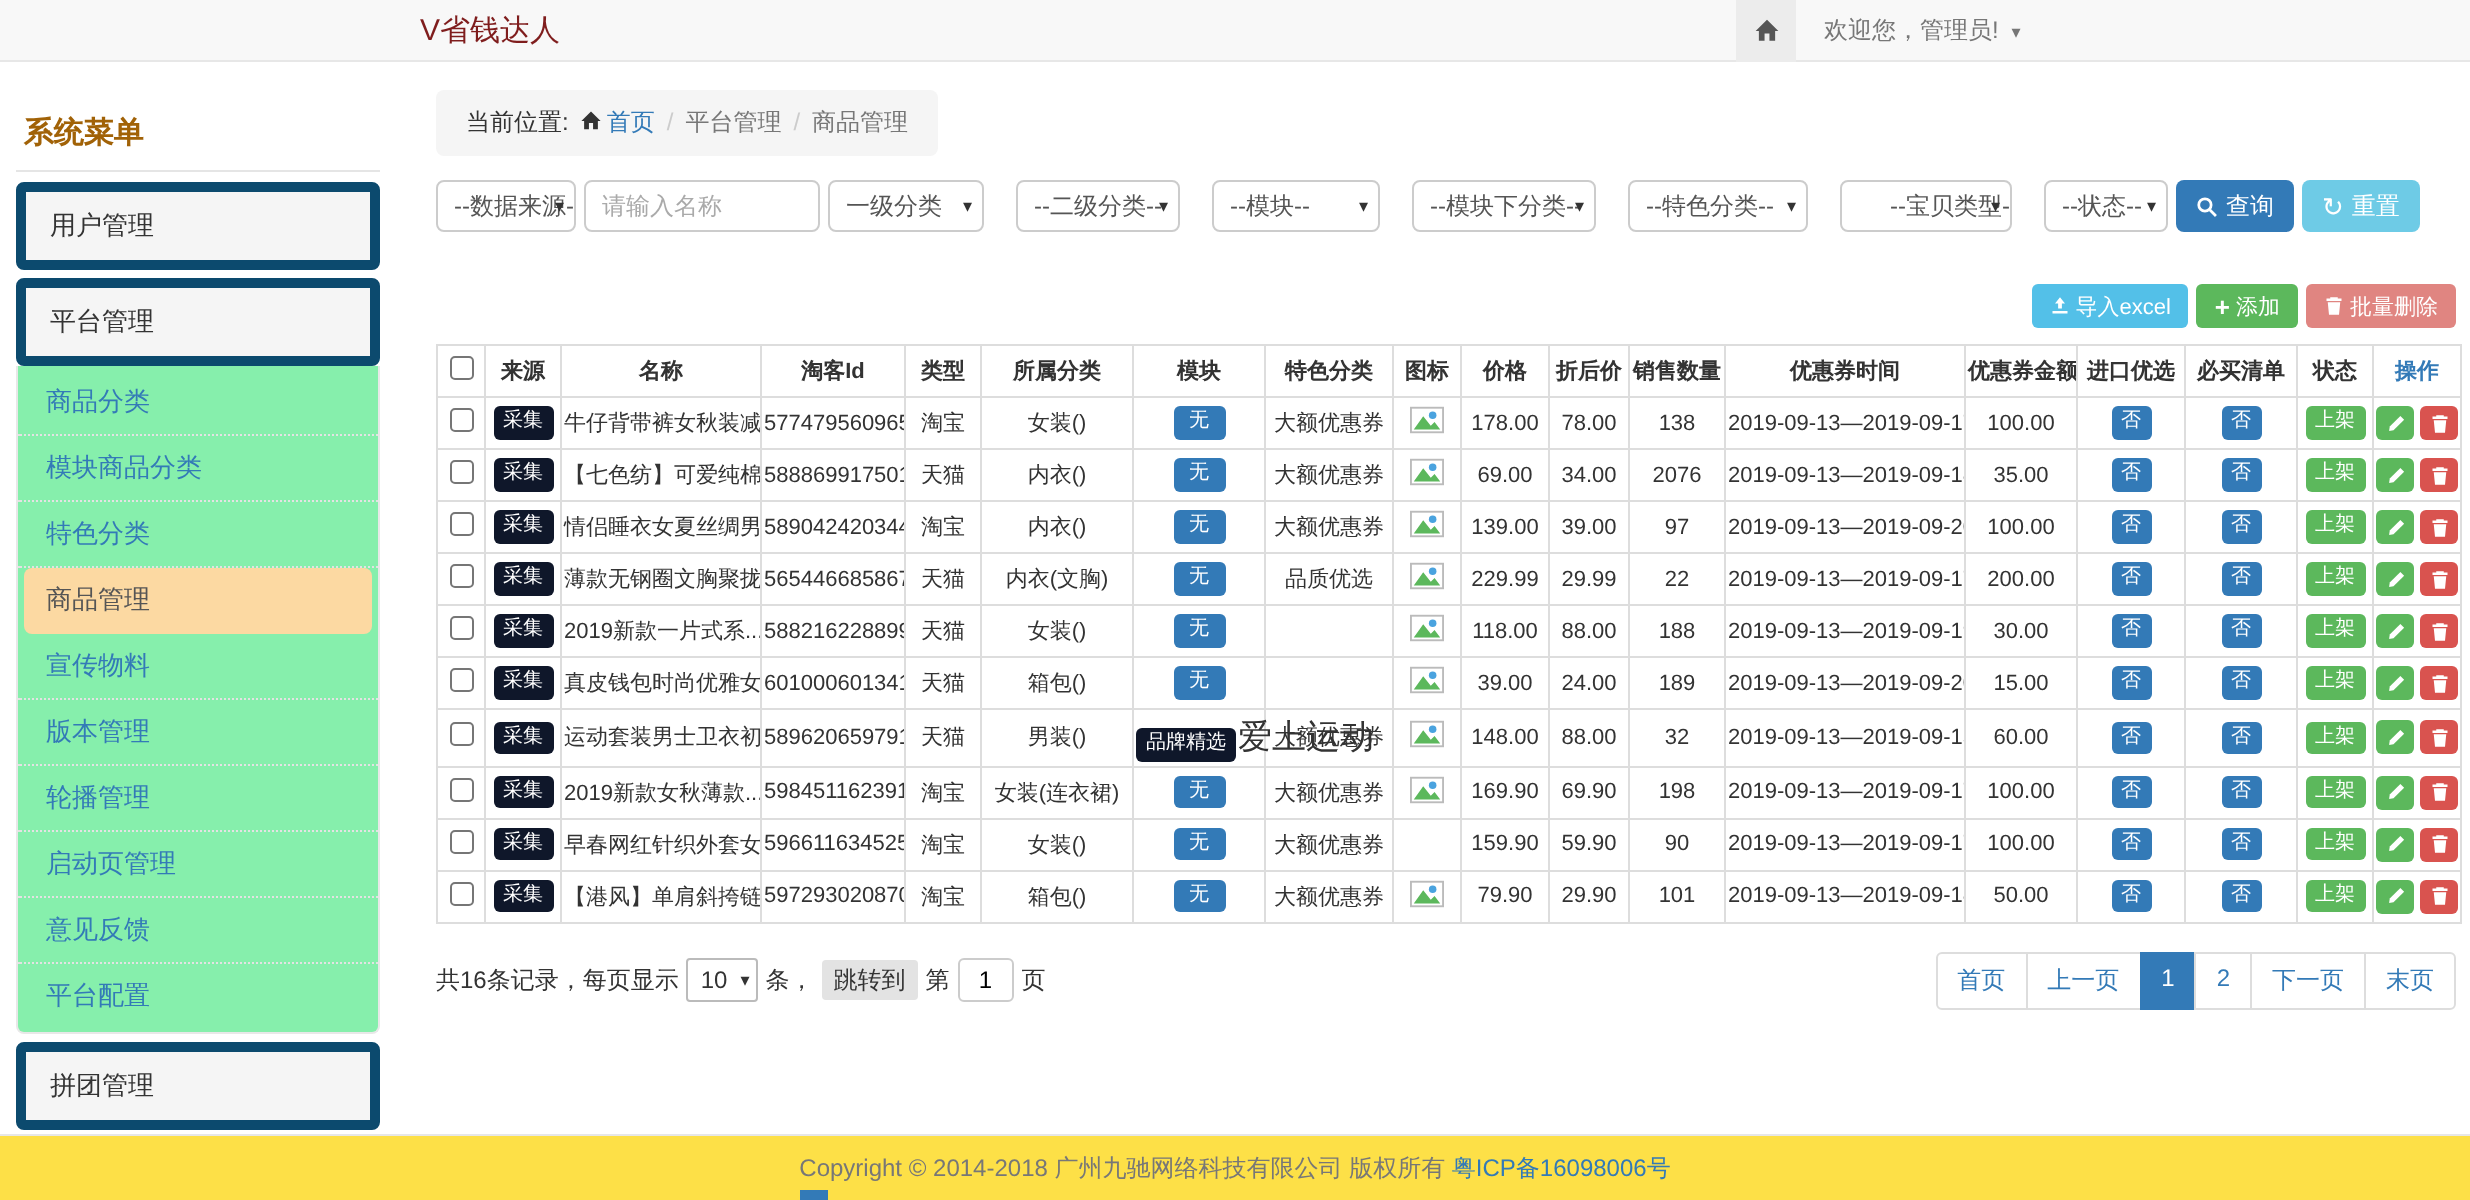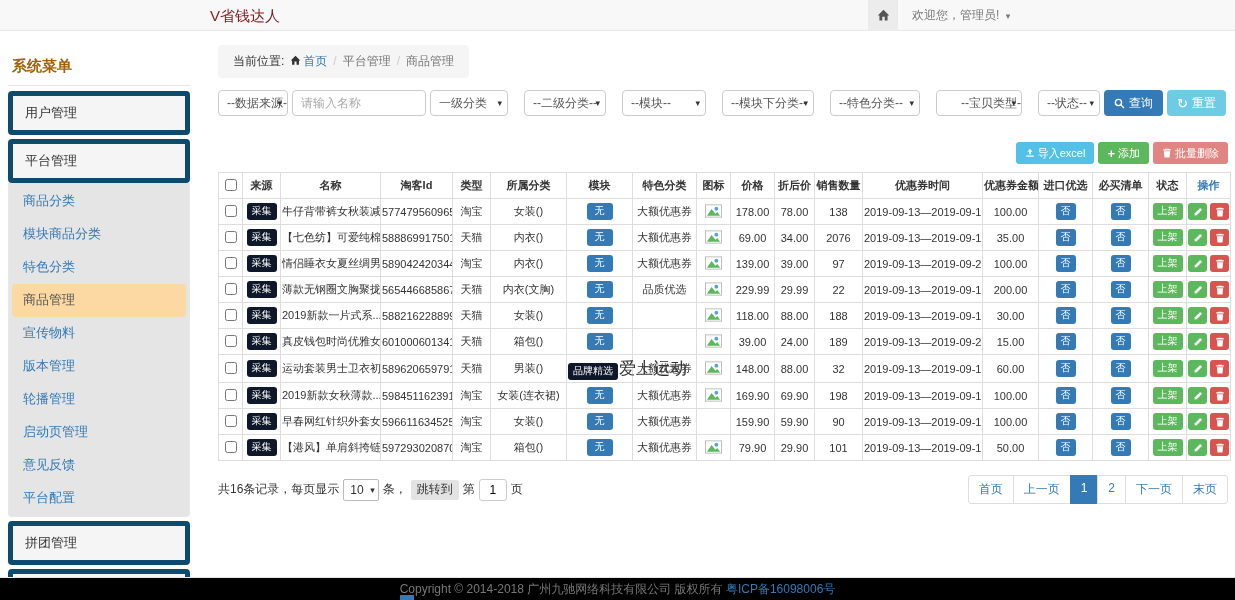--- a/index.html
+++ b/index.html
@@ -19,21 +19,21 @@
   .home-btn svg { width:13px; height:13px; fill:#555; }
   .welcome { margin-left:14px; font-size:12px; color:#777; cursor:pointer; }
   .welcome .caret { font-size:9px; color:#777; margin-left:3px; }
 
   
   .sidebar { position:absolute; left:8px; top:45px; width:182px; z-index:1; }
   .sidebar-title { color:#a16207; font-size:15px; font-weight:bold;
     padding:12px 4px 9px; border-bottom:1px solid #e5e5e5; margin-bottom:5px; }
   .side-group { background:#f5f5f5; border:5px solid #0c4a6e; border-radius:4px;
     padding:8px 12px; font-size:13px; color:#333; margin-bottom:4px; cursor:pointer; }
-  .side-subwrap { background:#e5e5e5; border:1px solid #e8e8e8; border-top:none;
+  .side-subwrap { background:#86efac; border:1px solid #e8e8e8; border-top:none;
     border-radius:0 0 4px 4px; margin:-4px 0 4px; padding:2px 0;font-family:Liberation Serif, serif; }
   .side-sub { color:#337ab7; font-size:13px; padding:7px 14px;
     border-bottom:1px dotted #e3e3e3; cursor:pointer; }
   .side-sub:last-child { border-bottom:none; }
   .side-sub.active { background:#fcd9a2; border-radius:4px; color:#555;
     margin:0 3px; padding-left:11px; border-bottom-color:transparent; }
 
   
   .main { position:absolute; left:218px; top:45px; width:1010px; }
 
@@ -43,21 +43,21 @@
   .breadcrumb svg { width:11px; height:11px; fill:#333; margin:0 2px -1px 6px; }
   .breadcrumb a.home { color:#337ab7; text-decoration:none; cursor:pointer; }
   .breadcrumb .sep { color:#ccc; margin:0 6px; }
 
   
   .filter-row { margin-top:12px; display:flex; align-items:center; gap:4px; }
   .fselect { position:relative; height:26px; border:1px solid #ccc; border-radius:4px;
     background:#fff; font-size:12px; color:#555; display:flex; align-items:center;
     padding:0 16px 0 8px; cursor:pointer; white-space:nowrap; overflow:hidden; }
   .fselect .caret { position:absolute; right:5px; top:7px; font-size:9px; color:#333; }
-  .ftext { height:26px; width:134px; border:1px solid #ccc; border-radius:4px;
+  .ftext { height:26px; width:118px; border:1px solid #ccc; border-radius:4px;
     font-size:12px; padding:0 8px; color:#555; font-family:Liberation Serif, serif; }
   .ftext::placeholder { color:#aaa; }
   .btn { border:none; border-radius:4px; color:#fff; font-size:12px; height:26px;
     padding:0 10px; display:inline-flex; align-items:center; gap:4px; cursor:pointer;
     font-family:inherit; }
   .btn svg { width:11px; height:11px; stroke:#fff; fill:none; stroke-width:2; }
   .btn-query { background:#337ab7; }
   .btn-reset { background:#6ecbe6; }
   .btn-reset .rot { font-size:13px; line-height:1; }
 
@@ -116,22 +116,22 @@
   .jump-input { width:28px; height:22px; border:1px solid #ccc; border-radius:3px;
     text-align:center; font-size:12px; font-family:inherit; }
   .pager { display:flex; }
   .page-btn { border:1px solid #ddd; background:#fff; color:#337ab7; font-size:12px;
     padding:5px 10px; margin-left:-1px; cursor:pointer; text-decoration:none; }
   .page-btn:first-child { border-radius:3px 0 0 3px; margin-left:0; }
   .page-btn:last-child { border-radius:0 3px 3px 0; }
   .page-btn.active { background:#337ab7; border-color:#337ab7; color:#fff; }
 
   
-  .footer { position:absolute; left:0; right:0; bottom:0; height:23px; z-index:5;
-    background:#000000; border-top:1px solid #e7e7e7; display:flex;
+  .footer { position:absolute; left:0; right:0; bottom:0; height:33px; z-index:5;
+    background:#fde047; border-top:1px solid #e7e7e7; display:flex;
     align-items:center; justify-content:center; font-size:12px; color:#777; }
   .footer a { color:#337ab7; text-decoration:none; cursor:pointer; }
   .blue-strip { position:absolute; left:400px; bottom:0; width:14px; height:5px;
     background:#337ab7; z-index:6; }
 </style>
 </head>
 <body>
 
 <div class="topbar">
   <div class="brand">V省钱达人</div>

